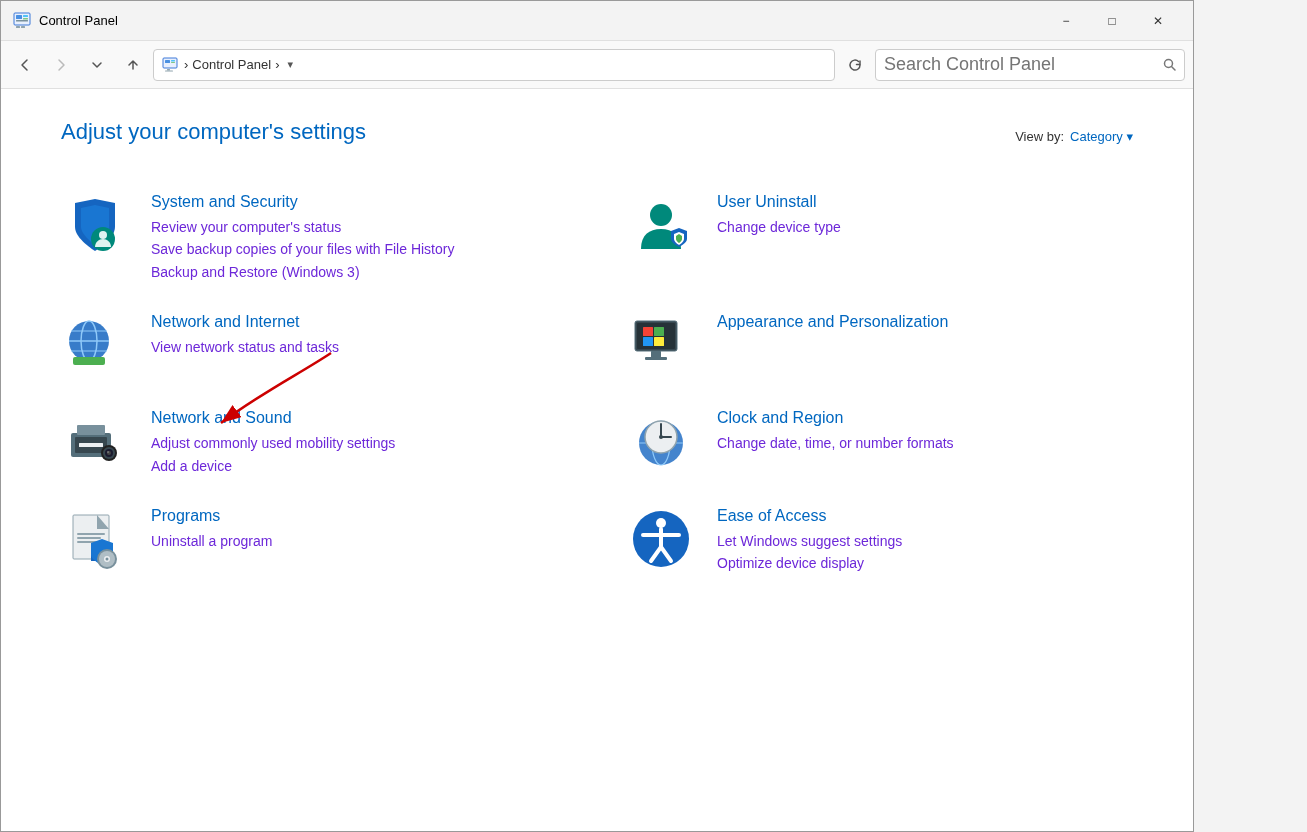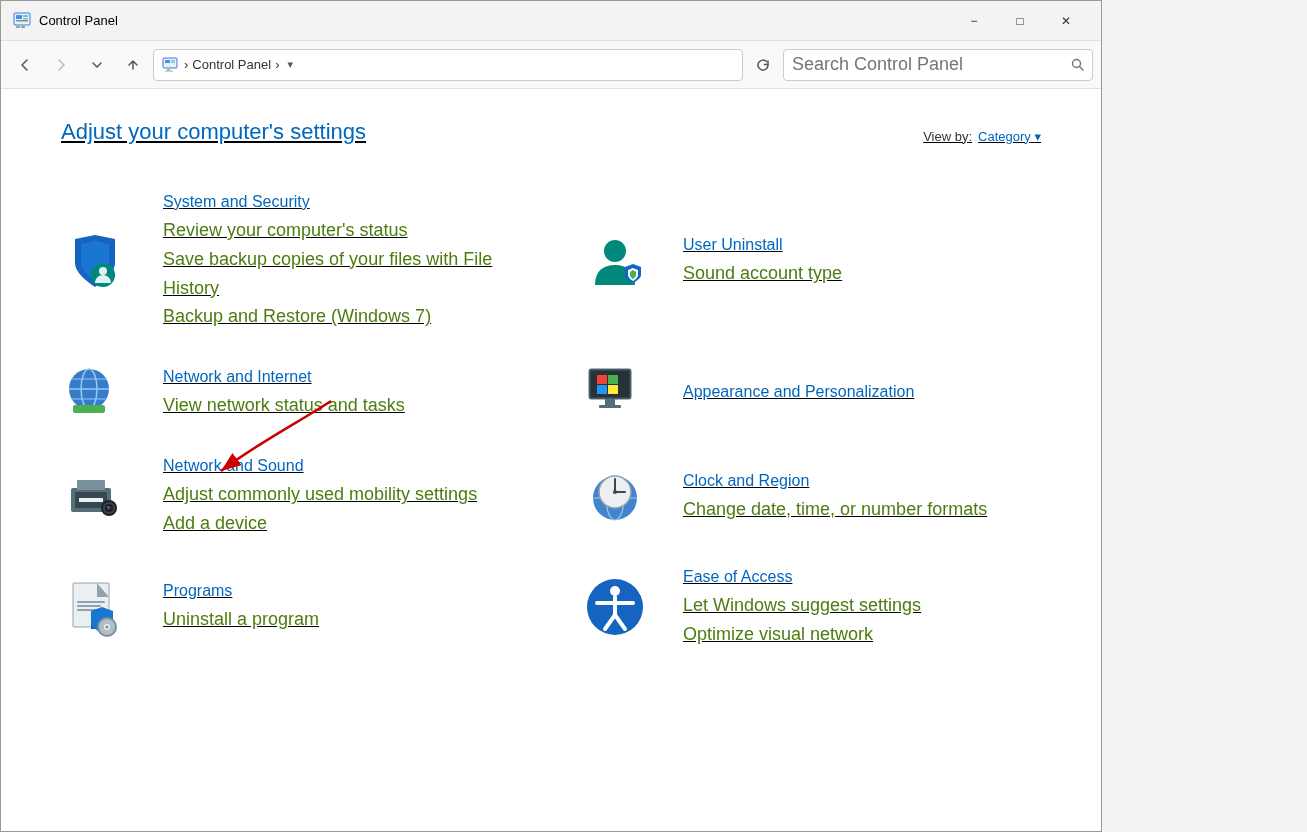--- a/index.html
+++ b/index.html
@@ -6,21 +6,21 @@
 
     body {
       font-family: 'Segoe UI', sans-serif;
       background: #f3f3f3;
       width: 1307px;
       height: 832px;
       overflow: hidden;
     }
 
     .window {
-      width: 1102px;
+      width: 1194px;
       height: 832px;
       background: #fff;
       border: 1px solid #999;
       display: flex;
       flex-direction: column;
     }
 
     
     .title-bar {
       background: #f3f3f3;
@@ -158,21 +158,20 @@
       font-size: 13px;
       flex-shrink: 0;
     }
 
     
     .main-content {
       flex: 1;
       background: #fff;
       padding: 30px 60px;
       overflow-y: auto;
-      text-decoration: underline;
     }
 
     .page-header {
       display: flex;
       justify-content: space-between;
       align-items: center;
       margin-bottom: 32px;
     }
 
     .page-title {
@@ -203,23 +202,23 @@
     
     .categories-grid {
       display: grid;
       grid-template-columns: 1fr 1fr;
       gap: 0;
       column-gap: 60px;
     }
 
     .category-item {
       display: flex;
-      align-items: center;
+      align-items: flex-start;
       padding: 14px 0;
-      gap: 34px;
+      gap: 22px;
     }
 
     .category-icon {
       width: 68px;
       height: 68px;
       flex-shrink: 0;
       display: flex;
       align-items: center;
       justify-content: center;
     }
@@ -233,22 +232,22 @@
       font-size: 16px;
       color: #0067c0;
       cursor: pointer;
       text-decoration: none;
       display: block;
       margin-bottom: 5px;
       font-weight: 400;
     }
 
     .category-link {
-      font-size: 18px;
-      color: #4d7c0f;
+      font-size: 14px;
+      color: #6d28d9;
       cursor: pointer;
       text-decoration: none;
       display: block;
       line-height: 1.6;
     }
   </style>
 </head>
 <body>
 
 <div class="window">
@@ -351,40 +350,40 @@
 
             <circle cx="40" cy="46" r="12" fill="#00897b"></circle>
             <circle cx="40" cy="42" r="4" fill="#e0f2f1"></circle>
             <path d="M32 54 C32 49 36 46 40 46 C44 46 48 49 48 54" fill="#e0f2f1"></path>
           </svg>
         </div>
         <div class="category-info">
           <a class="category-title">System and Security</a>
           <a class="category-link">Review your computer's status</a>
           <a class="category-link">Save backup copies of your files with File History</a>
-          <a class="category-link">Backup and Restore (Windows 7)</a>
+          <a class="category-link">Backup and Restore (Windows 3)</a>
         </div>
       </div>
 
       <div class="category-item">
         <div class="category-icon">
           <svg width="64" height="64" viewBox="0 0 64 64">
 
             <circle cx="32" cy="22" r="11" fill="#00897b"></circle>
             <path d="M12 56 C12 42 20 36 32 36 C44 36 52 42 52 56 Z" fill="#00897b"></path>
 
             <path d="M42 38 L50 35 L58 38 L58 46 C58 50 50 54 50 54 C50 54 42 50 42 46 Z" fill="#1565c0"></path>
             <path d="M45 41 L50 39 L55 41 L55 46 C55 49 50 52 50 52 C50 52 45 49 45 46 Z" fill="#fff"></path>
 
             <path d="M47 43 L50 41 L53 43 L53 46 C53 48 50 50 50 50 C50 50 47 48 47 46 Z" fill="#4caf50"></path>
           </svg>
         </div>
         <div class="category-info">
           <a class="category-title">User Uninstall</a>
-          <a class="category-link">Sound account type</a>
+          <a class="category-link">Change device type</a>
         </div>
       </div>
 
       <div class="category-item">
         <div class="category-icon">
           <svg width="64" height="64" viewBox="0 0 64 64">
 
             <circle cx="26" cy="28" r="20" fill="#1565c0" opacity="0.85"></circle>
             <ellipse cx="26" cy="28" rx="8" ry="20" fill="none" stroke="#90caf9" stroke-width="1.5"></ellipse>
             <line x1="6" y1="28" x2="46" y2="28" stroke="#90caf9" stroke-width="1.5"></line>
@@ -512,19 +511,19 @@
             <path d="M32 22 L32 40" stroke="#fff" stroke-width="4" stroke-linecap="round"></path>
             <path d="M14 28 L50 28" stroke="#fff" stroke-width="4" stroke-linecap="round"></path>
 
             <path d="M32 40 L22 54" stroke="#fff" stroke-width="4" stroke-linecap="round"></path>
             <path d="M32 40 L42 54" stroke="#fff" stroke-width="4" stroke-linecap="round"></path>
           </svg>
         </div>
         <div class="category-info">
           <a class="category-title">Ease of Access</a>
           <a class="category-link">Let Windows suggest settings</a>
-          <a class="category-link">Optimize visual network</a>
+          <a class="category-link">Optimize device display</a>
         </div>
       </div>
 
     </div>
   </div>
 </div>
 
 </body></html>

